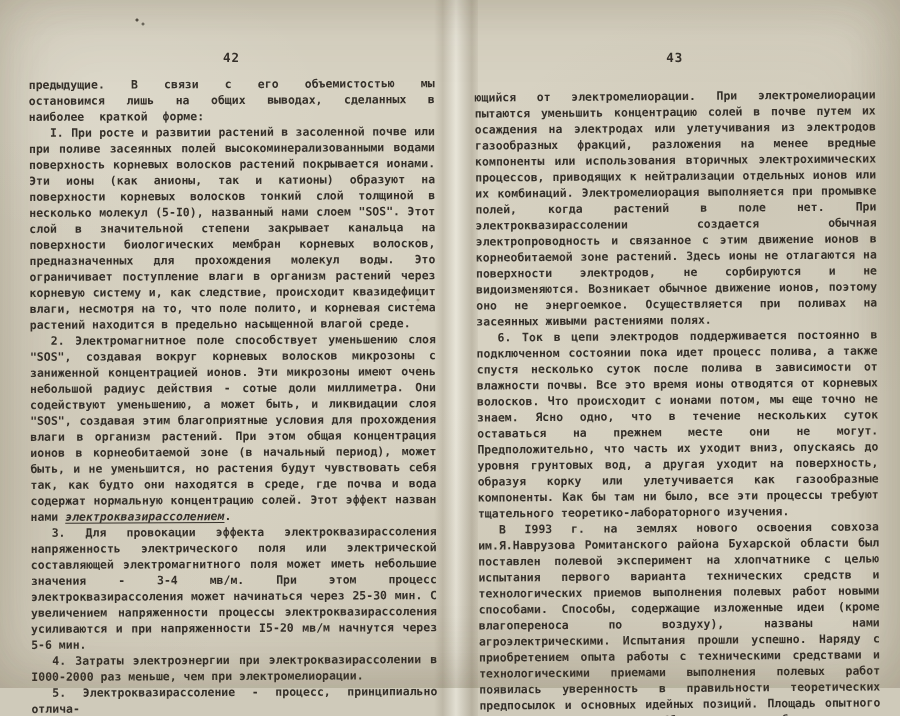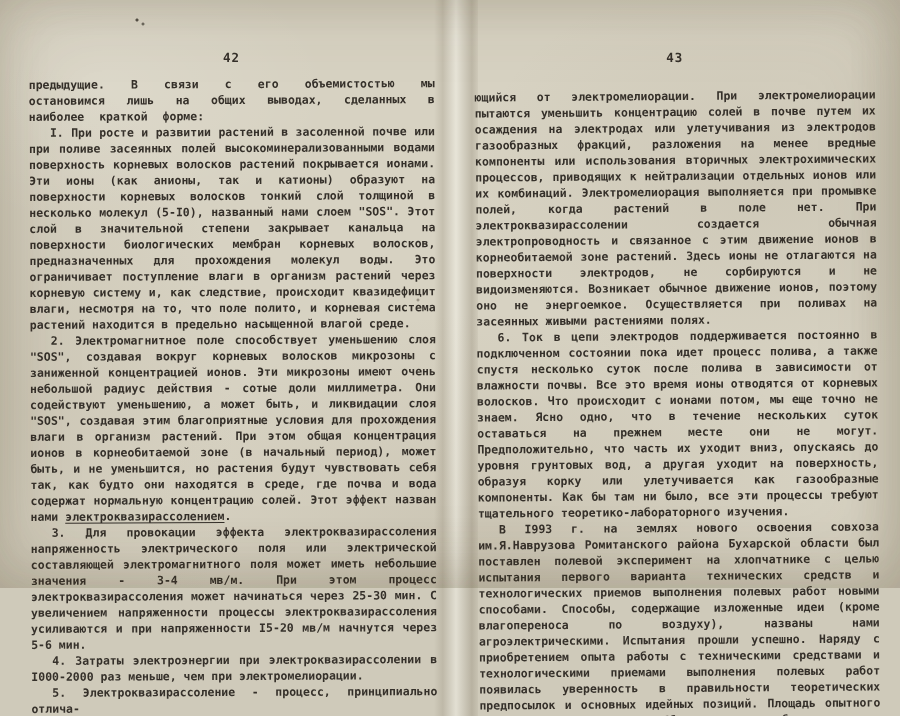--- a/index.html
+++ b/index.html
@@ -3,21 +3,21 @@
 <meta charset="utf-8">
 <style>
   html, body {
     margin: 0; padding: 0;
     width: 900px; height: 716px;
     overflow: hidden;
     background: #cfcaba;
   }
   .scan {
     position: relative;
-    width: 900px; height: 588px;
+    width: 900px; height: 688px;
     background-color: #d7d2c2;
     background-image:
       radial-gradient(circle 2px at 137px 20px, rgba(40,35,28,.75) 0 1px, transparent 2px),
       radial-gradient(circle 2px at 143px 24px, rgba(40,35,28,.6) 0 .8px, transparent 2px),
       radial-gradient(circle 2px at 418px 300px, rgba(60,50,40,.4) 0 .8px, transparent 2px),
       radial-gradient(ellipse 320px 200px at 12% 15%, rgba(255,255,250,.14), transparent 70%),
       radial-gradient(ellipse 420px 300px at 85% 30%, rgba(125,112,88,.10), transparent 70%),
       radial-gradient(ellipse 500px 320px at 55% 92%, rgba(125,112,88,.12), transparent 72%),
       radial-gradient(ellipse 300px 500px at 3% 70%, rgba(125,112,88,.10), transparent 70%);
   }
@@ -54,21 +54,21 @@
   .pagenum {
     text-align: center;
     font-size: 12.5px;
     letter-spacing: 1px;
     margin-bottom: 10px;
   }
   .page.right .pagenum { margin-bottom: 22px; }
   .para { margin: 0; }
   .para.indent { text-indent: 21px; }
   .para.wide { word-spacing: 8px; }
-  .underline { text-decoration: underline; text-underline-offset: 2px; }
+  .underline { text-decoration: underline; text-underline-offset: 2px; font-style: italic; }
 </style>
 </head>
 <body>
 
 <div class="scan">
   <div class="gutter"></div>
 
   <div class="page left">
     <div class="pagenum">42</div>
     <p class="para wide">предыдущие. В связи с его объемистостью мы остановимся лишь на общих выводах, сделанных в наиболее краткой форме:</p>

